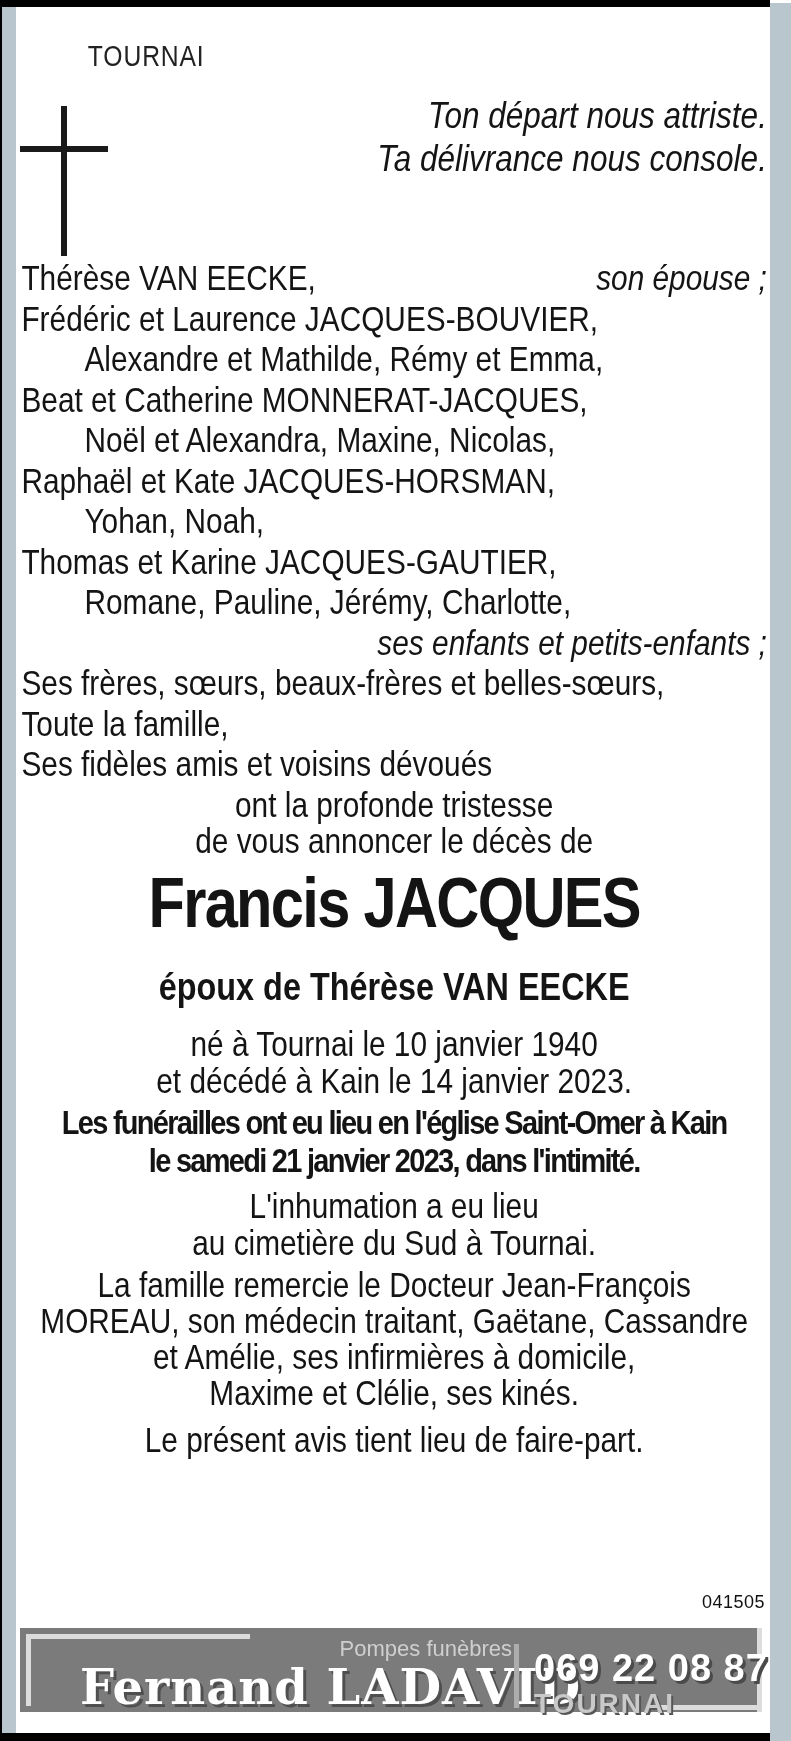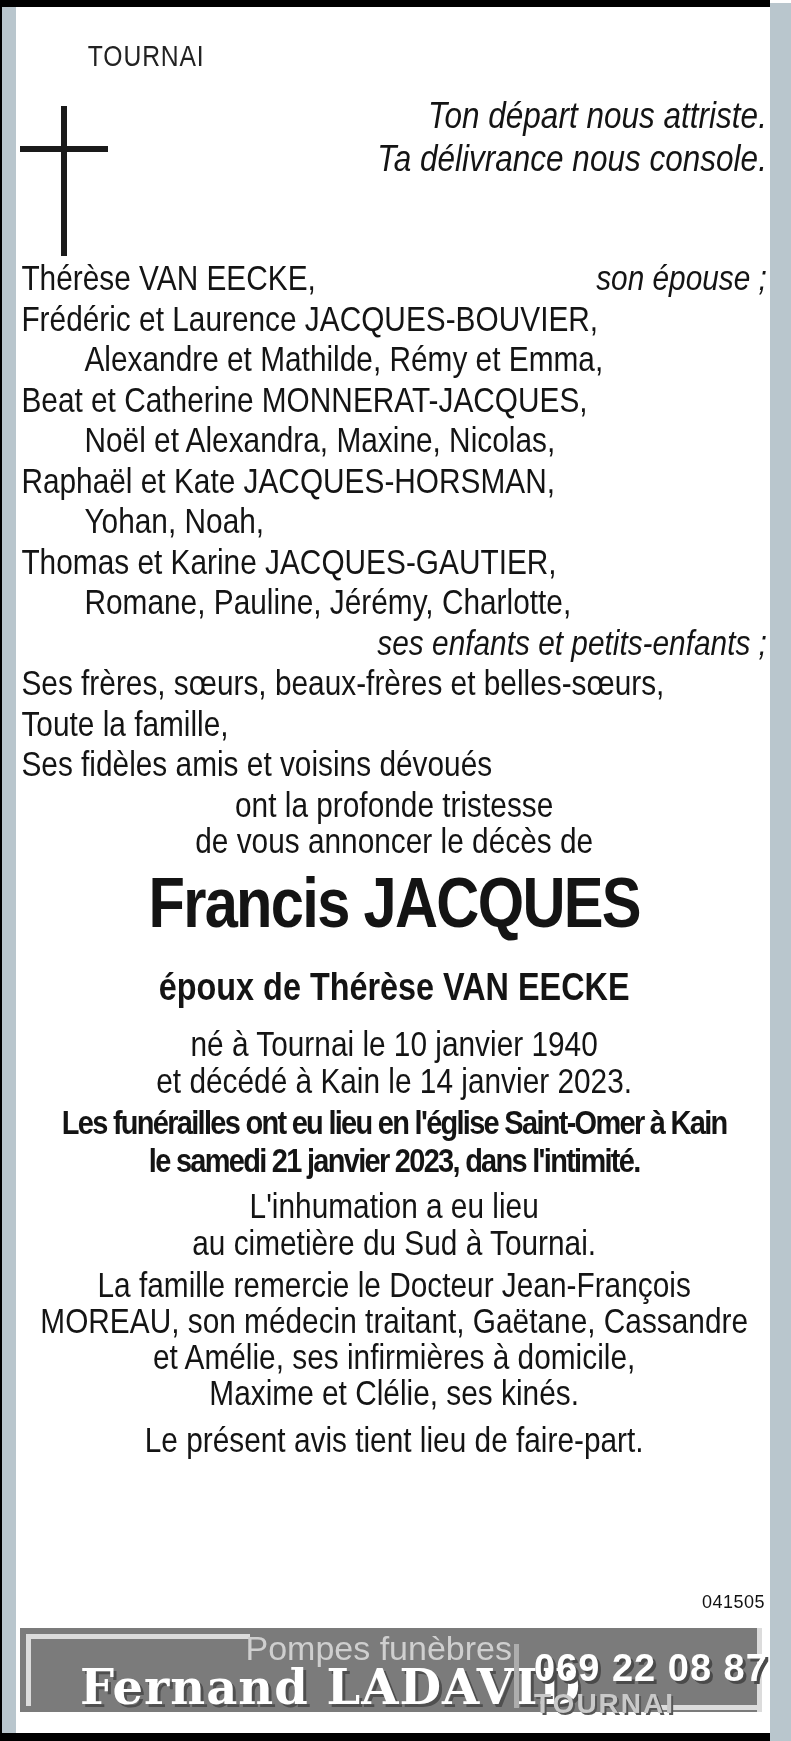--- a/index.html
+++ b/index.html
@@ -48,21 +48,21 @@
   
   .ref-number{position:absolute;top:1592px;right:26px;font-size:18px;letter-spacing:0.5px;color:#111;}
 
   
   .banner{position:absolute;left:20px;top:1628px;width:737px;height:84px;background:#7b7b7b;
           border-right:5px solid #dcdcdc;}
   .hl-top{position:absolute;left:6px;top:6px;width:224px;height:5px;background:#dcdcdc;}
   .hl-left{position:absolute;left:6px;top:6px;bottom:6px;width:5px;background:#dcdcdc;}
   .hl-bottom{position:absolute;right:0;bottom:2px;width:100px;height:5px;background:#dcdcdc;}
   .logo-block{position:absolute;left:60px;top:4px;width:432px;}
-  .fh-tagline{text-align:right;color:#cfcfcf;font-size:34px;line-height:33px;white-space:nowrap;}
+  .fh-tagline{text-align:right;color:#cfcfcf;font-size:22px;line-height:33px;white-space:nowrap;}
   .fh-name{margin-top:-4px;text-align:center;color:#ffffff;font-family:"DejaVu Serif", serif;
            font-weight:bold;font-size:48px;line-height:52px;letter-spacing:1px;
            text-shadow:3px 3px 0 #4f4f4f;white-space:nowrap;}
   .divider{position:absolute;left:494px;top:16px;bottom:4px;width:5px;background:#adadad;}
   .phone-block{position:absolute;left:514px;top:6px;}
   .fh-phone{color:#ffffff;font-weight:bold;font-size:38px;line-height:42px;letter-spacing:1px;
             text-shadow:3px 3px 0 #4a4a4a;white-space:nowrap;margin-top:13px;}
   .fh-city{color:#c9c9c9;font-weight:bold;font-size:28px;line-height:30px;letter-spacing:2px;
            text-shadow:2px 2px 0 #565656;white-space:nowrap;}
 </style>

